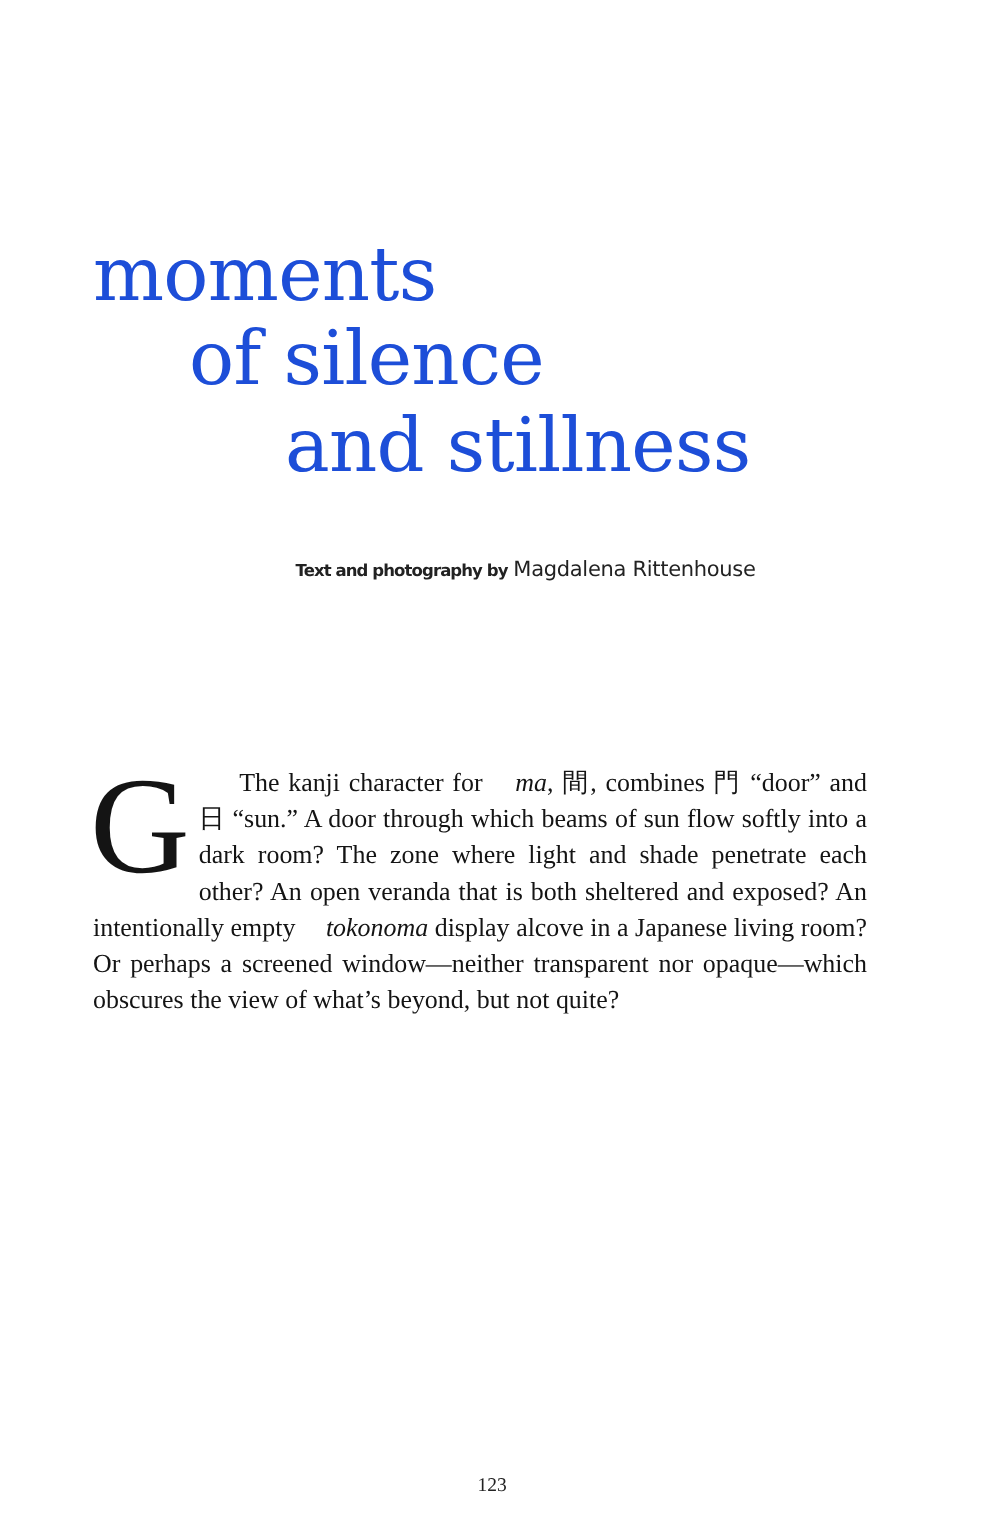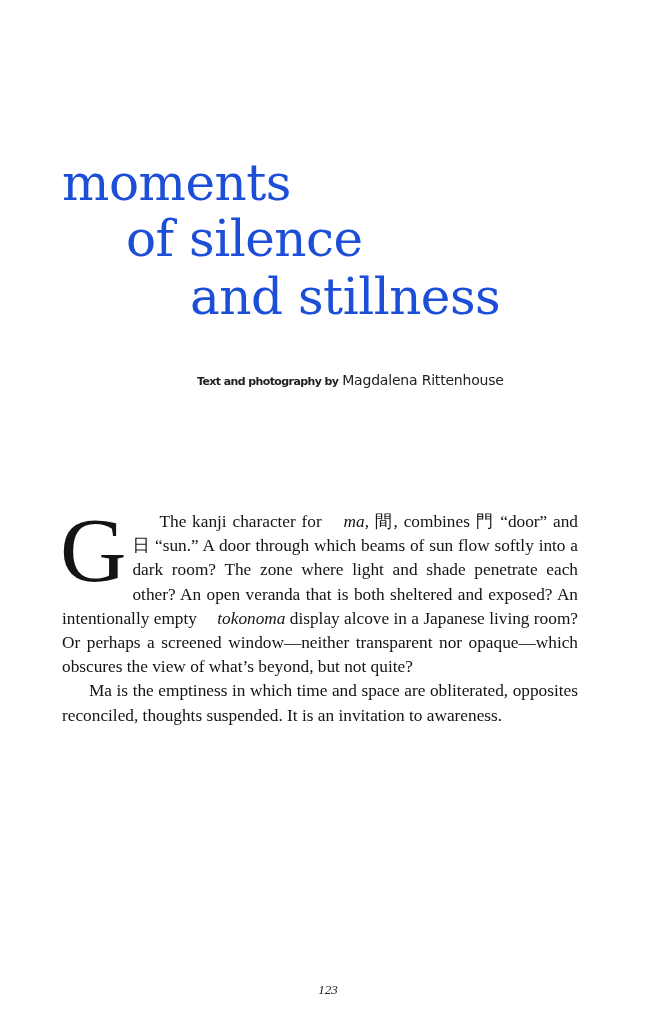--- a/index.html
+++ b/index.html
@@ -9,35 +9,34 @@
   .t2 { left:126px; top:214px; }
   .t3 { left:190px; top:272px; }
   .byline { position:absolute; left:197px; top:372px; font-family:"DejaVu Sans", sans-serif; font-size:12px; color:#222; white-space:nowrap; }
   .byline .pre { font-size:11px; letter-spacing:-0.6px; font-weight:bold; }
   .byline .name { font-size:14px; letter-spacing:-0.2px; }
   .body { position:absolute; left:62px; top:510px; width:516px; font-family:"Liberation Serif", serif; font-size:17.3px; line-height:24.2px; text-align:justify; color:#141414; }
   .body p { margin:0; text-indent:27px; }
   .body p.first { text-indent:0; }
   .dropcap { float:left; font-family:"Liberation Serif", serif; font-size:92px; line-height:68px; margin:6px 6px 0 -2px; height:70px; }
   .body i { font-style:italic;margin-left:16px; }
-  .pagenum { position:absolute; left:0; width:656px; top:982px; text-align:center; font-family:"Liberation Serif", serif; font-size:13px; color:#222;font-style:italic; }
+  .pagenum { position:absolute; left:0; width:656px; top:982px; text-align:center; font-family:"Liberation Serif", serif; font-size:13px; color:#222; }
 </style>
 </head>
 <body>
 
 <div>
   <div class="title t1">moments</div>
   <div class="title t2">of silence</div>
   <div class="title t3">and stillness</div>
 
   <div class="byline">
     <span class="pre">Text and photography by</span>
     <span class="name">Magdalena Rittenhouse</span>
   </div>
 
   <div class="body">
     <p class="first"><span class="dropcap">G</span></p>
     <p><span>The kanji character for </span><i>ma</i><span>, 間, combines 門 “door” and 日 “sun.” A door through which beams of sun flow softly into a dark room? The zone where light and shade penetrate each other? An open veranda that is both sheltered and exposed? An intentionally empty </span><i>tokonoma</i><span> display alcove in a Japanese living room? Or perhaps a screened window—neither transparent nor opaque—which obscures the view of what’s beyond, but not quite?</span></p>
-    <p>Ma is the emptiness in which time and space are obliterated, opposites reconciled, thoughts suspended. It is an invitation to awareness.</p>
   </div>
 
   <div class="pagenum">123</div>
 </div>
 
 </body></html>

